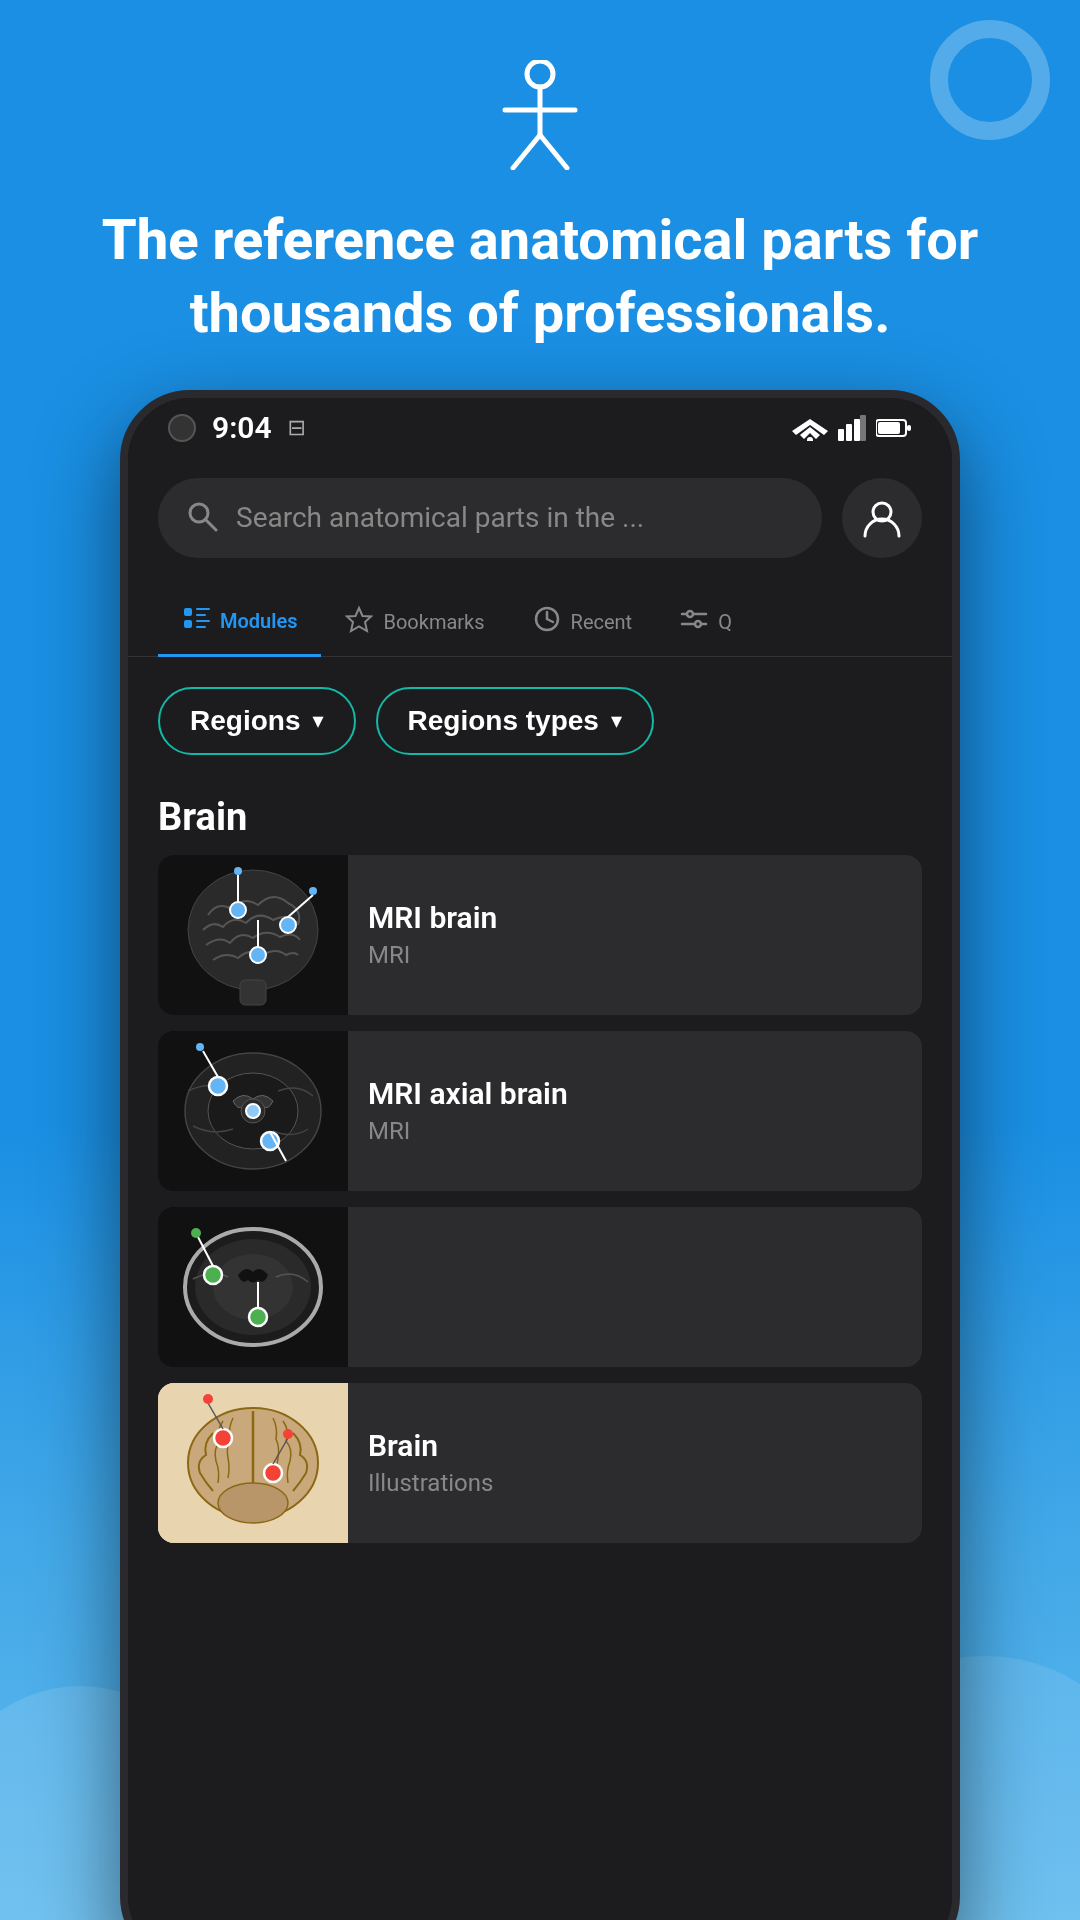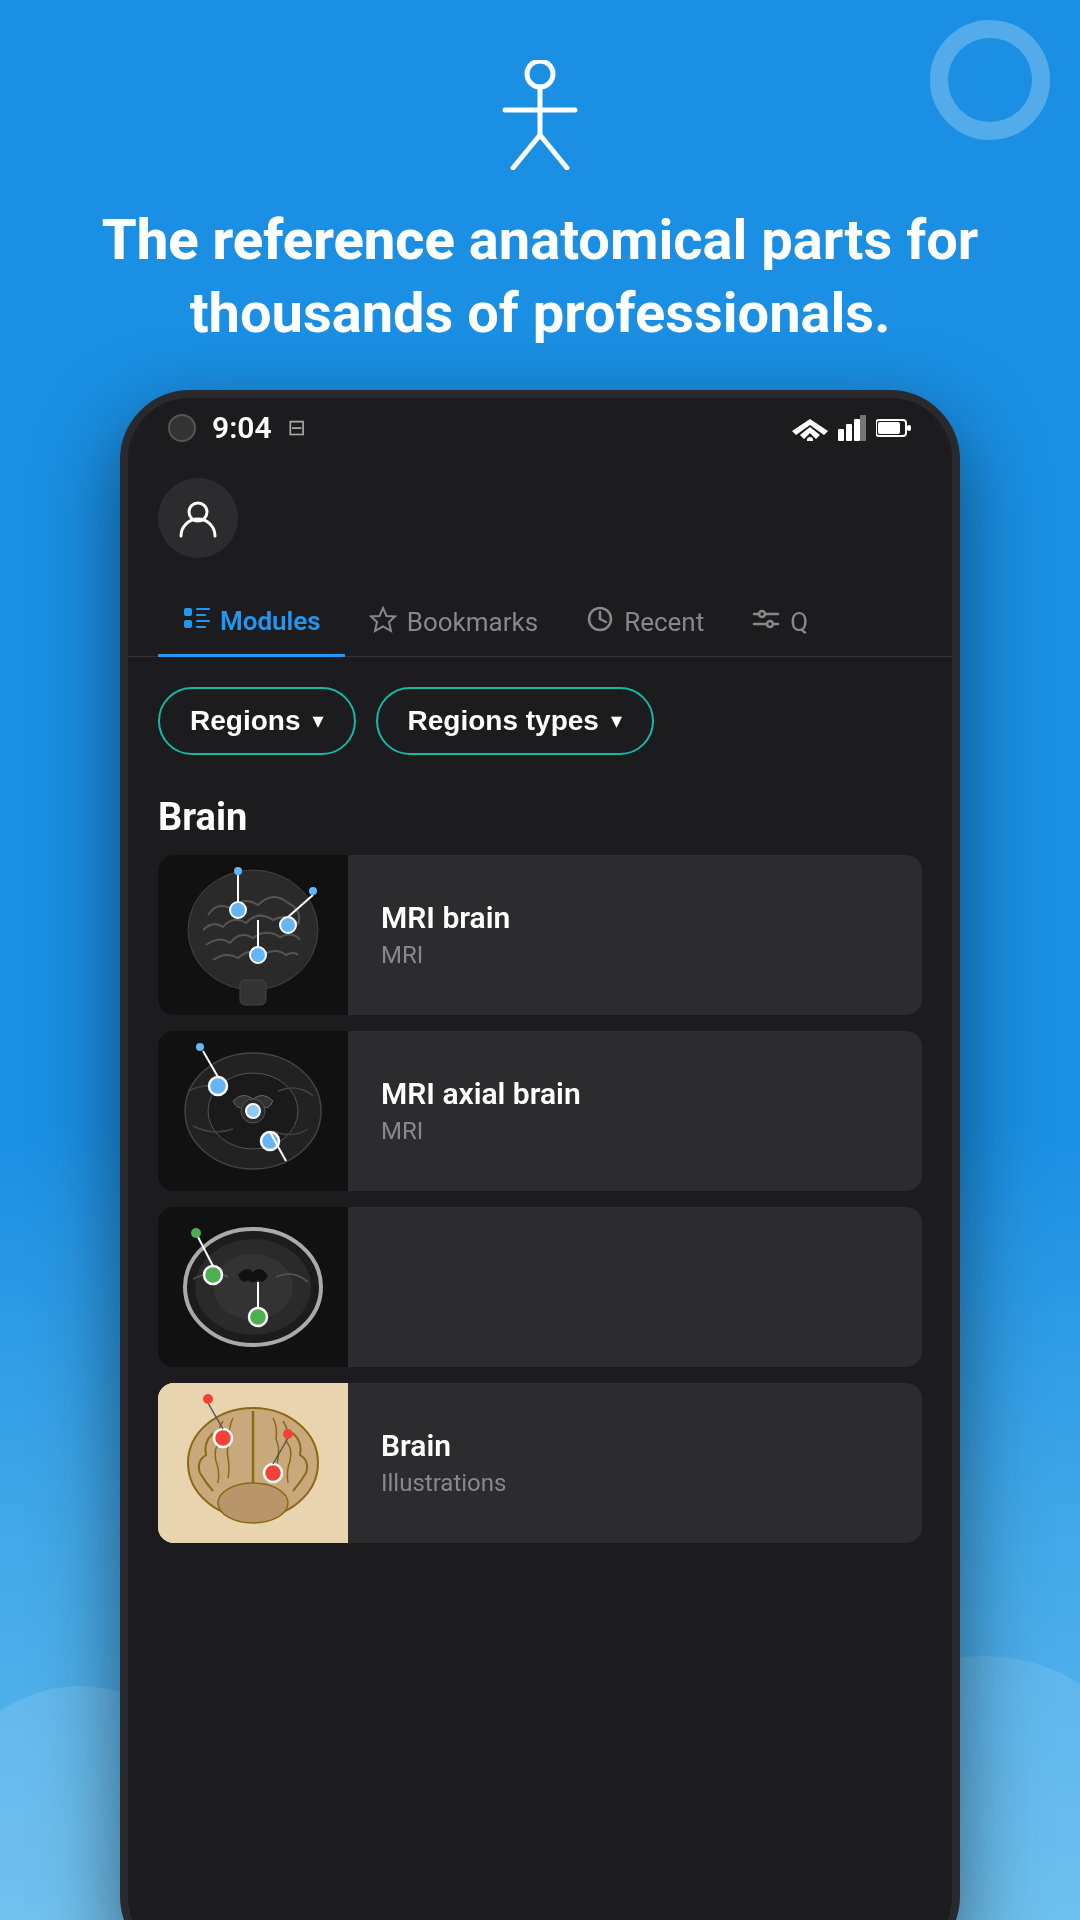--- a/index.html
+++ b/index.html
@@ -192,21 +192,21 @@
     .tab-item.active {
       border-bottom: 3px solid #2196f3;
       margin-bottom: -1px;
     }
 
     .tab-icon {
       font-size: 26px;
     }
 
     .tab-label {
-      font-size: 26px;
+      font-size: 20px;
       color: #888;
     }
 
     .tab-item.active .tab-label {
       color: #2196f3;
       font-weight: 600;
     }
 
     .tab-item.active .tab-icon {
       color: #2196f3;
@@ -277,21 +277,21 @@
       background: #111;
       flex-shrink: 0;
       display: flex;
       align-items: center;
       justify-content: center;
       overflow: hidden;
     }
 
     .module-info {
       flex: 1;
-      padding: 0 33px;
+      padding: 0 20px;
     }
 
     .module-title {
       font-size: 30px;
       font-weight: 600;
       color: #fff;
       margin-bottom: 6px;
     }
 
     .module-subtitle {
@@ -373,20 +373,29 @@
           <rect x="0" y="3" width="30" height="16" rx="3" fill="none" stroke="white" stroke-width="2"></rect>
           <rect x="2" y="5" width="22" height="12" rx="2" fill="white"></rect>
           <rect x="31" y="8" width="4" height="6" rx="2" fill="white"></rect>
         </svg>
       </div>
     </div>
 
     <div class="app-content">
 
       <div class="search-section">
+        <div class="search-bar">
+          <span>
+            <svg width="32" height="32" viewBox="0 0 32 32" fill="none">
+              <circle cx="13" cy="13" r="9" stroke="#888" stroke-width="3"></circle>
+              <line x1="20" y1="20" x2="30" y2="30" stroke="#888" stroke-width="3" stroke-linecap="round"></line>
+            </svg>
+          </span>
+          <span class="search-placeholder">Search anatomical parts in the ...</span>
+        </div>
         <div class="avatar-btn">
           <svg width="40" height="40" viewBox="0 0 40 40" fill="none">
             <circle cx="20" cy="14" r="9" stroke="white" stroke-width="3" fill="none"></circle>
             <path d="M3 38c0-9.4 7.6-17 17-17s17 7.6 17 17" stroke="white" stroke-width="3" fill="none" stroke-linecap="round"></path>
           </svg>
         </div>
       </div>
 
       <div class="tabs-section">
         <div class="tab-item active">

